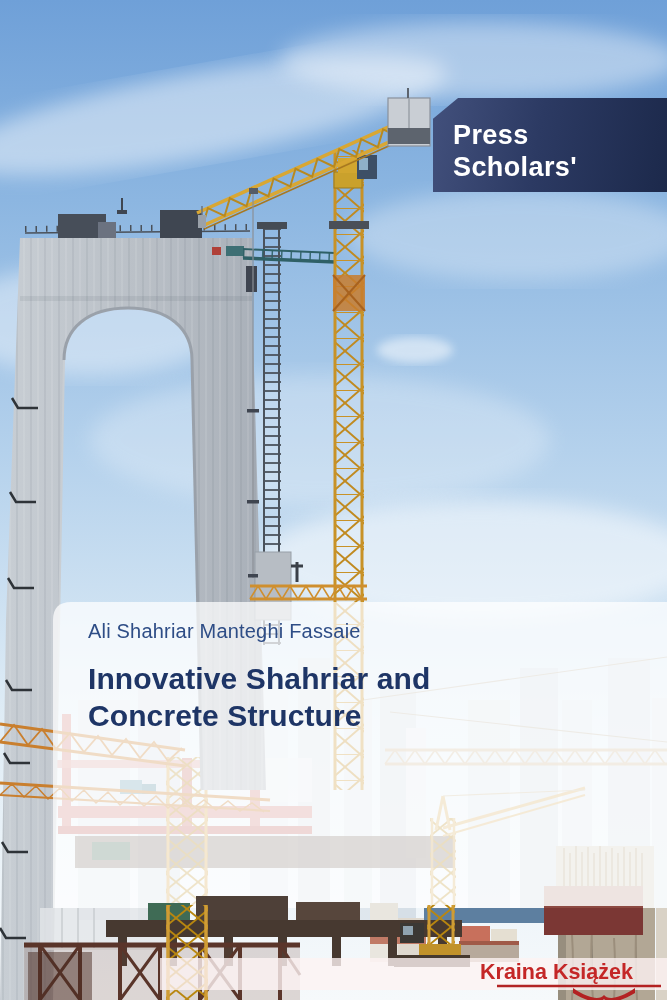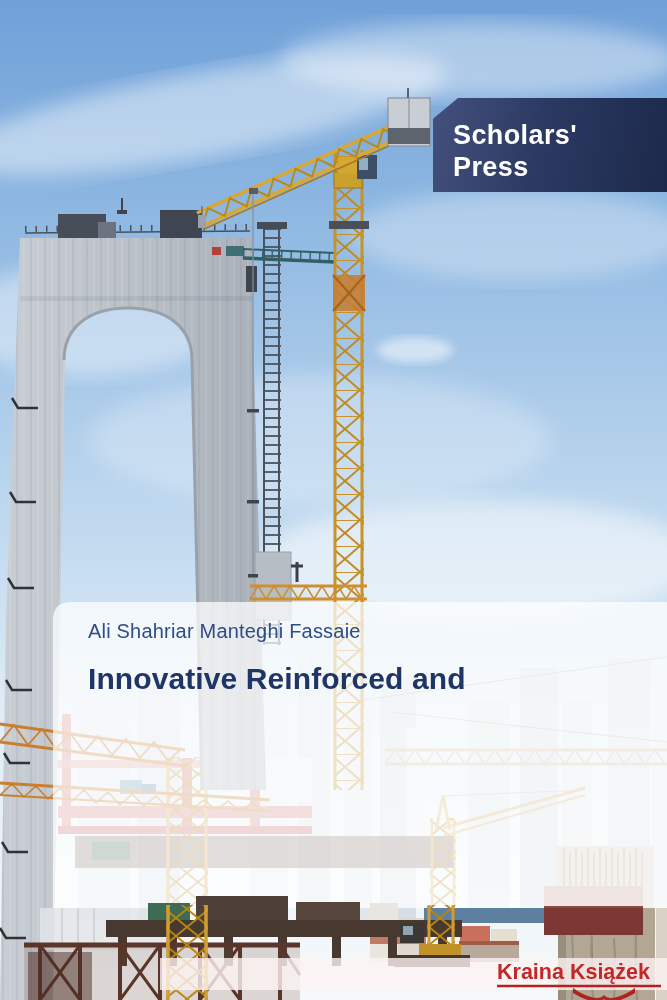--- a/index.html
+++ b/index.html
@@ -21,21 +21,21 @@
     position:absolute;left:433px;top:98px;width:234px;height:94px;
     background:linear-gradient(100deg,#42507c 0%,#2c3a63 45%,#1c294b 100%);
     clip-path:polygon(0 22%,10.7% 0,100% 0,100% 100%,0 100%);
     box-sizing:border-box;padding:21px 0 0 20px;
   }
   .publisher-panel .pline{
     color:#ffffff;font-size:27px;font-weight:bold;line-height:32px;
     letter-spacing:.4px;
   }
   .watermark-text{
-    left:480px;top:960px;width:187px;text-align:center;
+    left:480px;top:960px;width:187px;
     font-size:21.5px;font-weight:bold;color:#c42727;
   }
 </style>
 </head>
 <body>
 
 <div class="cover">
 
 <svg width="667" height="1000" viewBox="0 0 667 1000">
   <defs>
@@ -363,23 +363,24 @@
     <rect x="160" y="958" width="507" height="32" fill="rgba(252,243,243,0.8)"></rect>
     <line x1="497" y1="986" x2="661" y2="986" stroke="#b32222" stroke-width="2.5"></line>
     <path d="M573 988 C589 999 600 1000 604 995 C608 1000 619 999 635 988
              L635 993 C619 1003 608 1003 604 999 C600 1003 589 1003 573 993 Z" fill="#b32222"></path>
   </g>
 </svg>
 
 <div class="txt author">Ali Shahriar Manteghi Fassaie</div>
 
 <div class="txt title">
-  <div>Innovative Reinforced and</div>
+  <div>Innovative Shahriar and</div>
+  <div>Concrete Structure</div>
 </div>
 
 <div class="publisher-panel">
+  <div class="pline">Press</div>
   <div class="pline">Scholars'</div>
-  <div class="pline">Press</div>
 </div>
 
 <div class="txt watermark-text">Kraina Książek</div>
 
 </div>
 
 </body></html>

